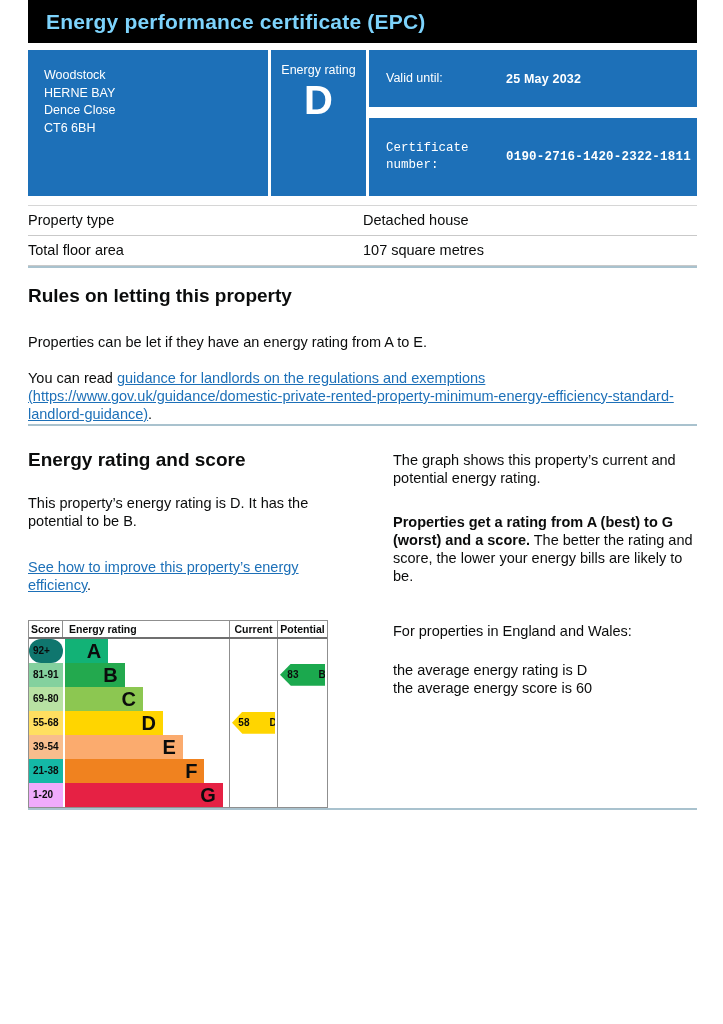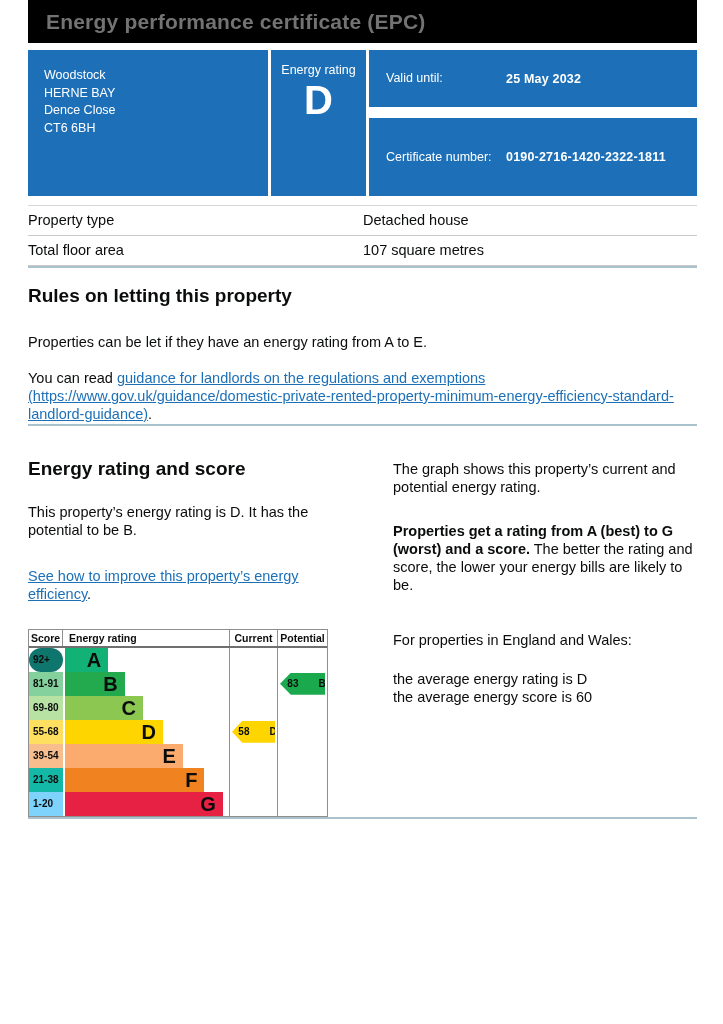--- a/index.html
+++ b/index.html
@@ -5,21 +5,21 @@
   html,body{margin:0;padding:0;}
   body{
     width:723px;height:1024px;overflow:hidden;background:#fff;
     font-family:"Liberation Sans","DejaVu Sans",sans-serif;
     color:#0b0c0c;-webkit-font-smoothing:antialiased;
   }
   .page{padding:0 26px 0 28px;}
 
   
   .title-bar{background:#000;height:43px;display:flex;align-items:center;}
-  .title-bar h1{color:#737373;font-size:21px;font-weight:700;margin:0;padding-left:18px;letter-spacing:.2px;}
+  .title-bar h1{color:#7dd3fc;font-size:21px;font-weight:700;margin:0;padding-left:18px;letter-spacing:.2px;}
 
   
   .summary-card{margin-top:7px;display:flex;gap:3px;height:146px;}
   .blue-cell{background:#1d70b8;color:#fff;}
   .card-address{width:240px;padding:17px 0 0 16px;font-size:12.5px;line-height:1.4;box-sizing:border-box;}
   .card-rating{width:95px;display:flex;flex-direction:column;align-items:center;padding-top:13px;box-sizing:border-box;}
   .card-rating .label{font-size:12.5px;}
   .card-rating .letter{font-size:40px;font-weight:700;line-height:1.15;}
   .card-right{flex:1;display:flex;flex-direction:column;gap:11px;background:#fff;}
   .kv-row{flex:1;display:flex;align-items:center;}
@@ -38,21 +38,21 @@
   .rule-3{margin-top:30px;}
 
   h2{font-size:19px;font-weight:700;margin:0;}
   .rules-heading{margin-top:17px;}
   p{margin:0;font-size:14.5px;line-height:1.24;}
   .p-rules-1{margin-top:27px;}
   .p-rules-2{margin-top:18px;}
   a.link{color:#1d70b8;text-decoration:underline;cursor:pointer;}
 
   
-  .two-cols{display:flex;margin-top:32px;}
+  .two-cols{display:flex;margin-top:23px;}
   .col-left{width:330px;flex:0 0 330px;}
   .col-right{width:300px;flex:0 0 300px;margin-left:35px;padding-top:3px;}
   .p-left-1{margin-top:24px;}
   .p-left-link{margin-top:28px;}
   .p-right-2{margin-top:26px;}
   .p-right-3{margin-top:37px;}
   .p-right-lines{margin-top:21px;}
 
   
   .chart{width:300px;margin-top:25px;border:1px solid #8f8f8f;box-sizing:border-box;}
@@ -92,21 +92,21 @@
     </div>
     <div class="card-rating blue-cell" style="background: rgb(29, 112, 184);">
       <div class="label">Energy rating</div>
       <div class="letter">D</div>
     </div>
     <div class="card-right">
       <div class="kv-row first blue-cell" style="background: rgb(29, 112, 184);">
         <div class="kv-label">Valid until:</div>
         <div class="kv-value">25 May 2032</div>
       </div>
-      <div class="kv-row blue-cell" style="background: rgb(29, 112, 184);">
+      <div class="kv-row blue-cell" style="background: rgb(29, 112, 184); font-family: Liberation Mono, monospace;">
         <div class="kv-label">Certificate number:</div>
         <div class="kv-value">0190-2716-1420-2322-1811</div>
       </div>
     </div>
   </div>
 
   <div class="facts-table">
     <div class="facts-row">
       <div class="facts-label">Property type</div>
       <div class="facts-value">Detached house</div>
@@ -203,21 +203,21 @@
           <div class="cell-score" style="background: #14b8a6;">21-38</div>
           <div class="cell-rating">
               <div class="band-bar" style="background: rgb(240, 130, 31); width: 84%;">
                 <span>F</span>
               </div>
             </div>
           <div class="cell-current"></div>
             <div class="cell-potential"></div>
         </div>
         <div class="chart-row">
-          <div class="cell-score" style="background: #7dd3fc;">1-20</div>
+          <div class="cell-score" style="background: #f0abfc;">1-20</div>
           <div class="cell-rating">
               <div class="band-bar" style="background: rgb(230, 33, 68); width: 95%;">
                 <span>G</span>
               </div>
             </div>
           <div class="cell-current"></div>
             <div class="cell-potential"></div>
         </div>
       </div>
     </div>

